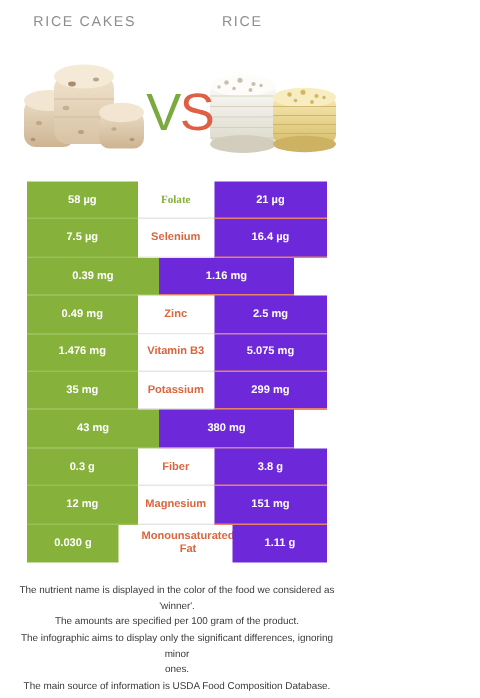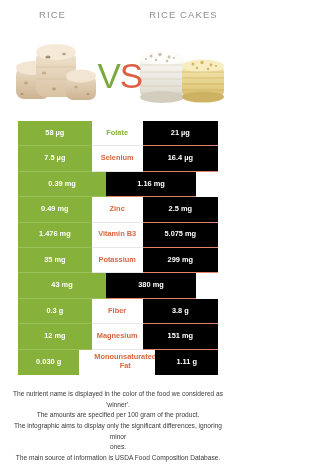--- a/index.html
+++ b/index.html
@@ -83,46 +83,46 @@
   .cell.mid{
     width:60px;
     background:#ffffff;
     border-bottom:1px solid #e6e6e6;
     font-weight:bold;
     padding:0 2px;
   }
   .row:last-child .cell.mid{border-bottom:none;margin-left:16px;}
   .cell.right{
     width:90px;
-    background:#000000;
+    background:#6d28d9;
     color:#ffffff;
     border-bottom:1px solid #e8816a;
   }
   .row:last-child .cell.right{border-bottom:none;}
 
-  .winner-green{color:#86b13a;}
+  .winner-green{color:#86b13a;font-family:Liberation Serif, serif;}
   .winner-orange{color:#d9663f;}
 
   
   .footer{
     margin-top:14px;
     padding:0 12px;
     text-align:center;
     font-size:6.6px;
     line-height:1.62;
     color:#3a3a3a;
   }
   .footer p{margin:0;}
 </style>
 </head>
 <body>
 
 <div class="headers">
+  <div class="hdr right">RICE CAKES</div>
   <div class="hdr left">RICE</div>
-  <div class="hdr right">RICE CAKES</div>
 </div>
 
 <div class="hero">
 
   <span class="food left">
     <svg width="86" height="72" viewBox="0 0 86 72" aria-hidden="true">
       <defs>
         <linearGradient id="gA" x1="0" y1="0" x2="0" y2="1">
           <stop offset="0%" stop-color="#f0e2cd"></stop>
             <stop offset="100%" stop-color="#d8c3a3"></stop>

